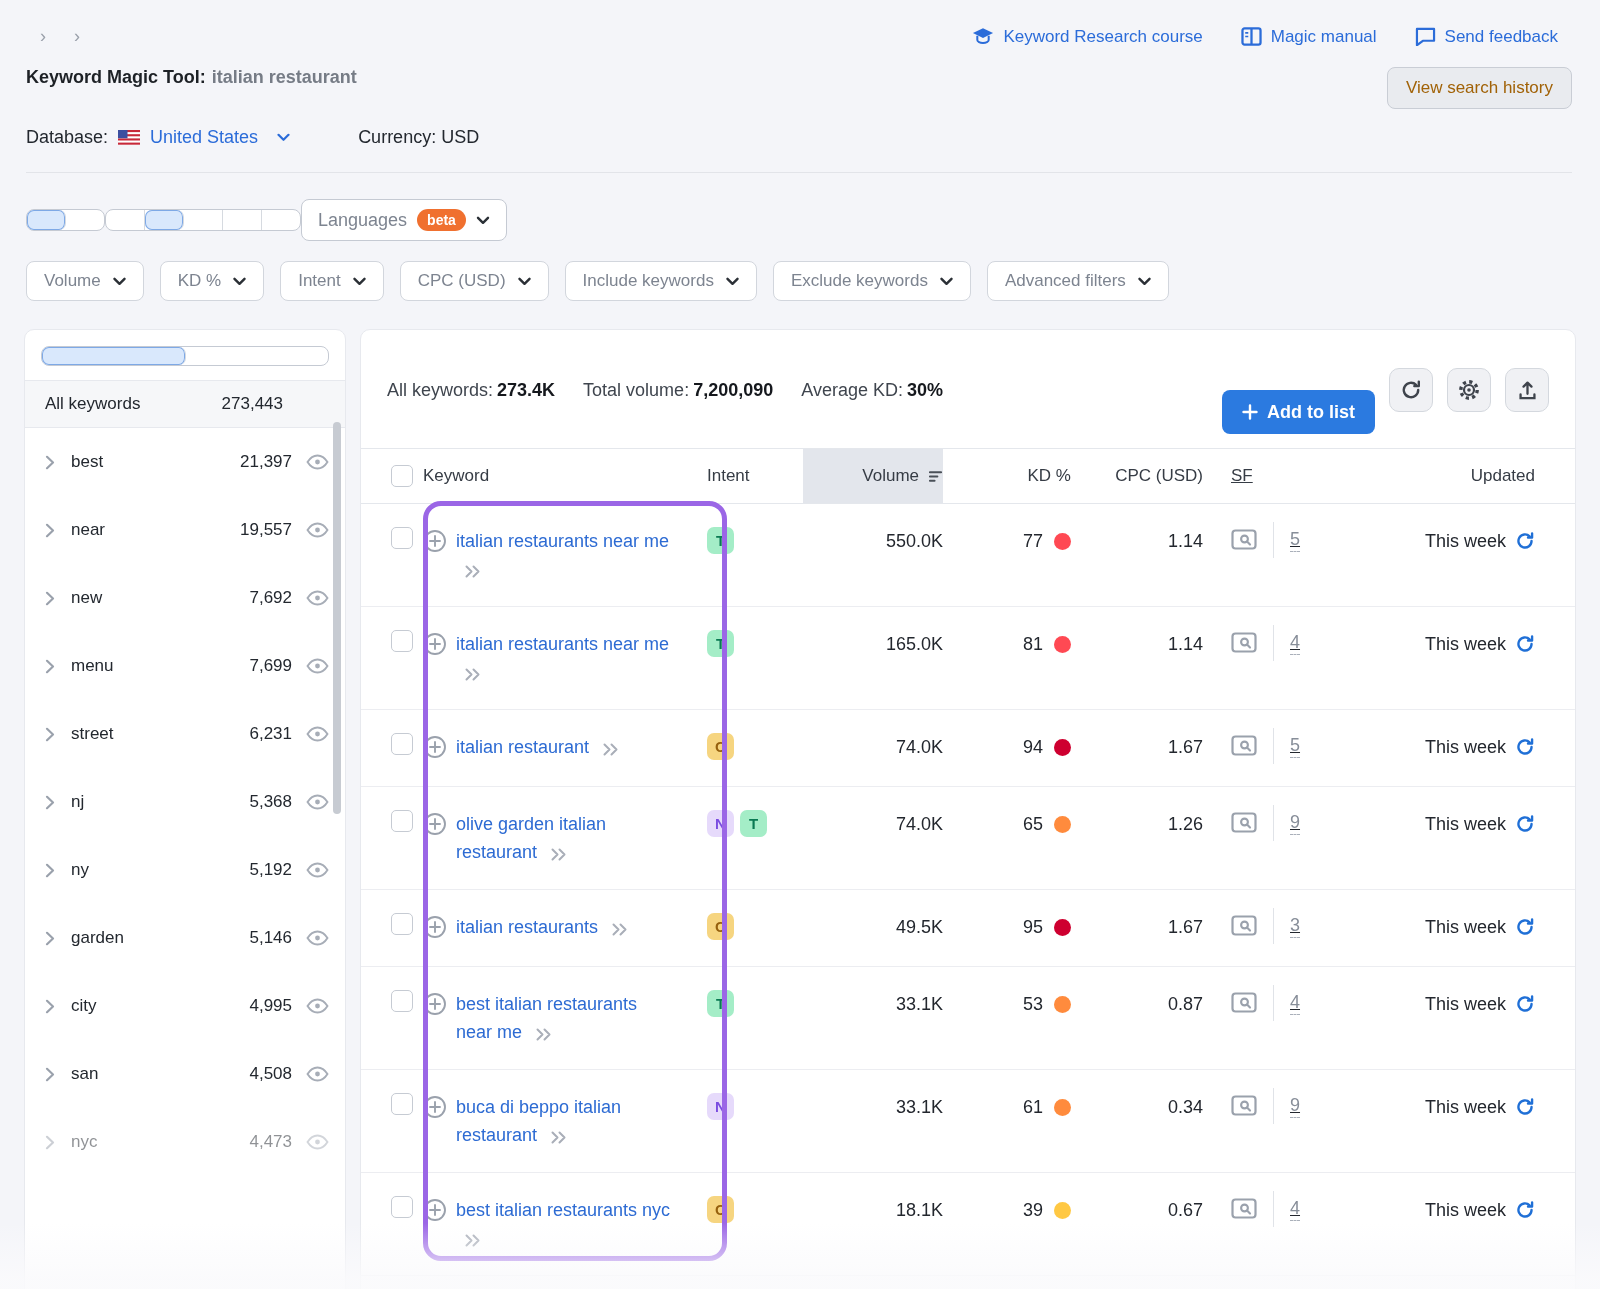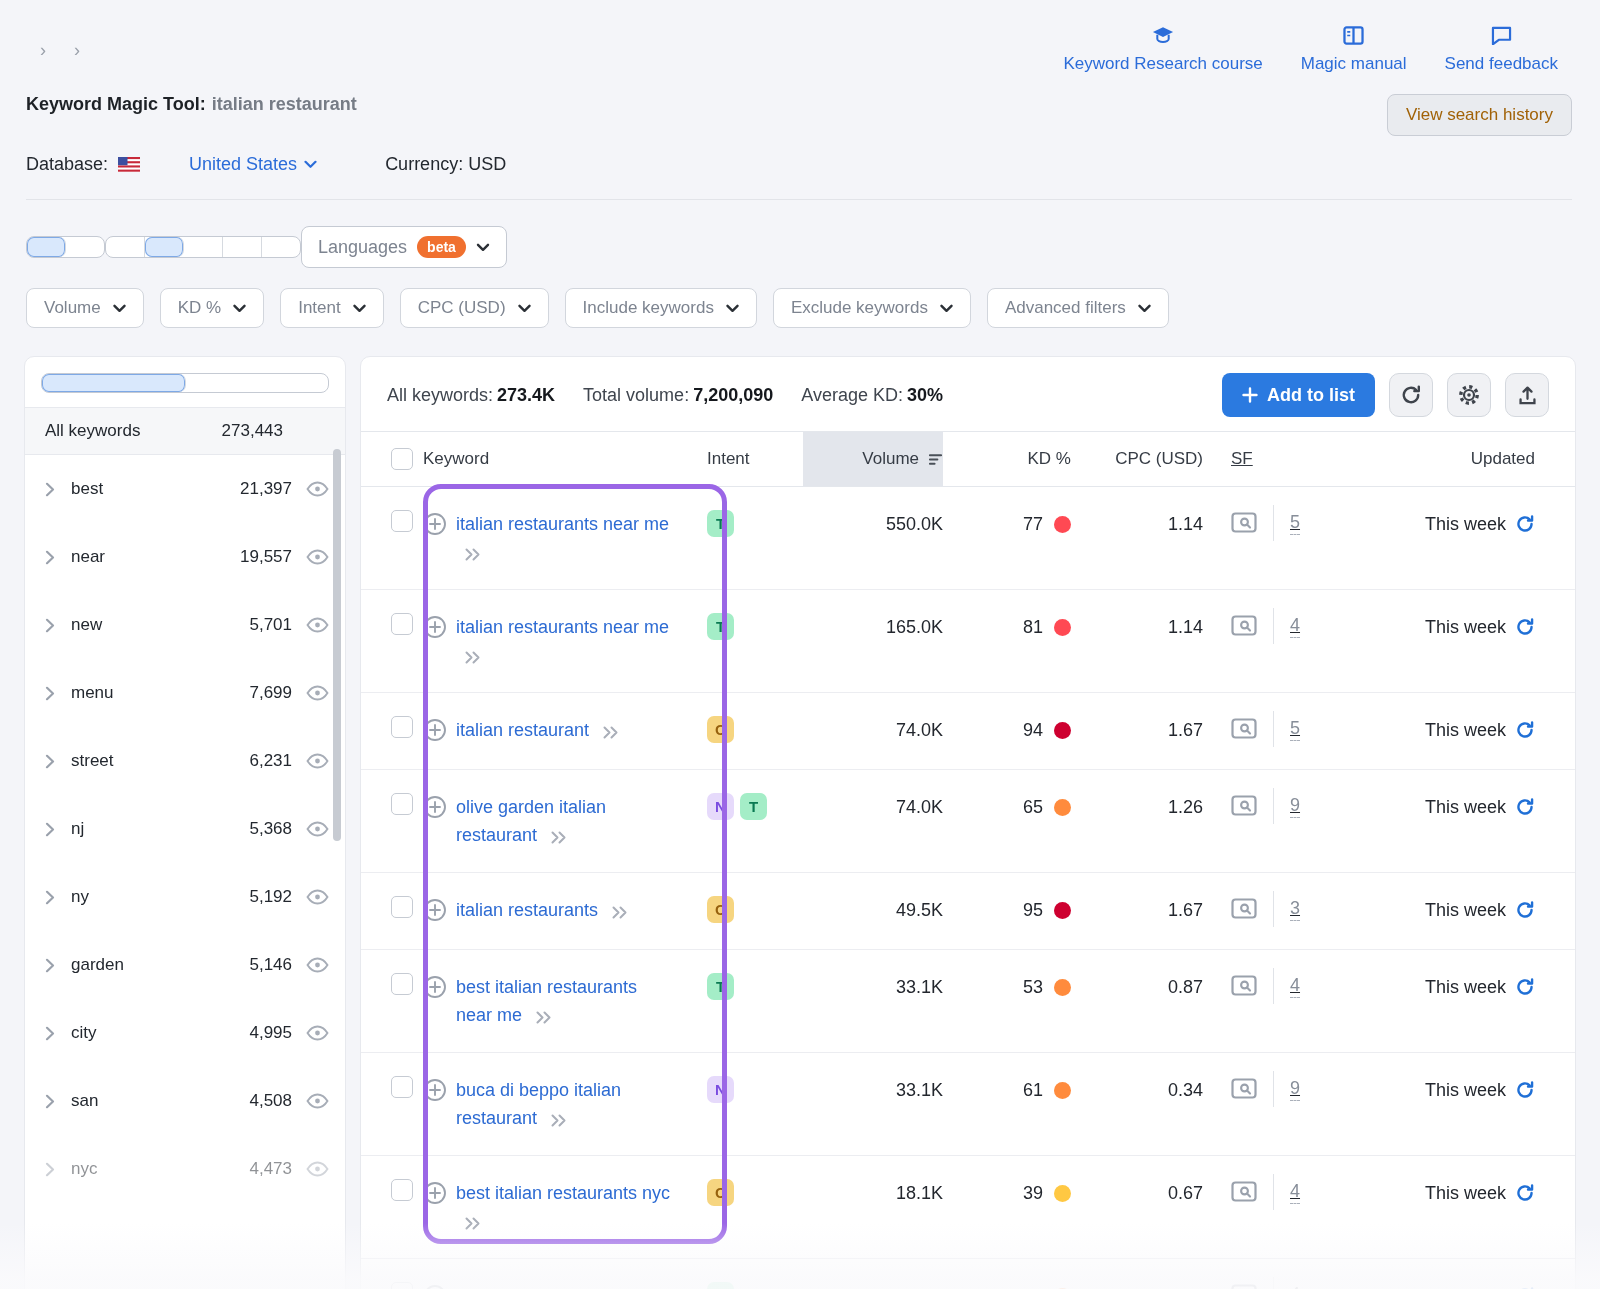--- a/index.html
+++ b/index.html
@@ -11,28 +11,28 @@
   svg { display:block; }
 
   
   .top { padding:26px 28px 0 26px; }
   .top-row { display:flex; justify-content:space-between; align-items:center; }
   .breadcrumb { display:flex; align-items:center; font-size:17px; color:#676e79; }
   .crumb { cursor:pointer; }
   .crumb + .crumb::before { content:"›"; color:#9aa0aa; margin:0 14px; font-size:18px; }
   .crumb:last-child { color:#42474f; }
   .top-links { display:flex; gap:38px; align-items:center; padding-right:14px; }
-  .top-link { display:flex; align-items:center; gap:9px; color:var(--link-blue,#2b6cd9); font-size:17px; cursor:pointer;flex-direction:column; }
+  .top-link { display:flex; align-items:center; gap:9px; color:var(--link-blue,#2b6cd9); font-size:17px; cursor:pointer; }
   .title-row { display:flex; justify-content:space-between; align-items:flex-start; margin-top:20px; }
   .page-title { font-size:18px; font-weight:700; color:#1d2126;text-align:center; }
   .page-title .query { color:#767c86; margin-left:6px; }
   .btn-history { font-size:17px; color:#a16207; background:#e9ebef; border:1px solid #c9cdd5; border-radius:8px; padding:10px 18px; cursor:pointer; font-family:inherit; }
   .meta-row { display:flex; align-items:center; gap:10px; margin-top:18px; font-size:18px; padding-bottom:24px; }
   .meta-label { color:#23282f; }
-  .db-value { color:var(--link-blue,#2b6cd9); display:flex; align-items:center; gap:7px; cursor:pointer;margin-left:39px; }
+  .db-value { color:var(--link-blue,#2b6cd9); display:flex; align-items:center; gap:19px; cursor:pointer; }
   .currency { margin-left:58px; }
   .header-divider { border-bottom:1px solid #e2e4e9; }
 
   
   .tabs-row { display:flex; align-items:center; margin:26px 0 0 26px; }
   .segmented { display:inline-flex; background:#fff; border:1px solid #c5cad3; border-radius:8px; }
   .segment { padding:10px 19px; font-size:18px; color:#22272e; cursor:pointer; border-right:1px solid #d6dae0; white-space:nowrap; }
   .segment:first-child { border-radius:7px 0 0 7px; }
   .segment:last-child  { border-right:none; border-radius:0 7px 7px 0; }
   .segment.selected { background:#d9e8fc; box-shadow:inset 0 0 0 1px #7ea9e6; border-radius:7px; }
@@ -62,21 +62,21 @@
   .eye { color:#a7adb7; margin-left:14px; cursor:pointer; }
   .sb-scroll { position:absolute; right:4px; top:92px; width:8px; height:392px; border-radius:4px; background:#c7cbd2; }
 
   
   .tablecard { width:1216px; height:980px; margin-left:14px; overflow:hidden; }
   .table-toolbar { display:flex; align-items:center; padding:16px 26px 14px 26px; }
   .stats { display:flex; gap:28px; align-items:center; font-size:18px; }
   .stat-label { color:#3f454e; }
   .stat-value { color:#15181d; font-weight:700; margin-left:4px; }
   .toolbar-actions { margin-left:auto; display:flex; gap:14px; align-items:center; }
-  .btn-add { display:flex; align-items:center; gap:9px; height:44px; padding:0 20px; border:none; border-radius:8px; background:var(--accent-blue,#2b7ae0); color:#fff; font-size:18px; font-weight:600; cursor:pointer; font-family:inherit; }
+  .btn-add { display:flex; align-items:center; gap:9px; height:44px; padding:0 20px; border:none; border-radius:8px; background:var(--accent-blue,#2b7ae0); color:#fff; font-size:18px; font-weight:600; cursor:pointer; font-family:inherit;margin-top:44px; }
   .icon-btn { width:44px; height:44px; border-radius:10px; background:#f0f1f4; border:1px solid #d4d8de; color:#3f444c; display:flex; align-items:center; justify-content:center; cursor:pointer; }
 
   
   .c-check { width:62px; padding-left:30px; }
   .c-kw    { width:284px; display:flex; gap:9px; }
   .c-intent{ width:96px; display:flex; gap:6px; }
   .c-vol   { width:140px; display:flex; justify-content:flex-end; }
   .c-kd    { width:128px; display:flex; justify-content:flex-end; align-items:center; gap:11px; }
   .c-cpc   { width:132px; display:flex; justify-content:flex-end; }
   .c-sf    { width:150px; display:flex; align-items:center; padding-left:28px;text-decoration:underline; }
@@ -322,21 +322,21 @@
               </svg>
           </span>
         </div>
           <div class="group-row">
           <span class="g-chev">
             <svg width="10" height="15" viewBox="0 0 10 15" fill="none">
                 <path d="M2 1.8 8 7.5 2 13.2" stroke="currentColor" stroke-width="2.2" stroke-linecap="round" stroke-linejoin="round"></path>
               </svg>
           </span>
           <span class="g-name">new</span>
-          <span class="g-count">5,701</span>
+          <span class="g-count">7,692</span>
           <span class="eye">
             <svg width="23" height="16" viewBox="0 0 24 16" fill="none">
                 <path d="M12 1.2C6.5 1.2 2.6 6.4 1.6 8c1 1.6 4.9 6.8 10.4 6.8S21.4 9.6 22.4 8C21.4 6.4 17.5 1.2 12 1.2Z" stroke="currentColor" stroke-width="2"></path>
                 <circle cx="12" cy="8" r="2.5" fill="currentColor"></circle>
               </svg>
           </span>
         </div>
           <div class="group-row">
           <span class="g-chev">
             <svg width="10" height="15" viewBox="0 0 10 15" fill="none">

